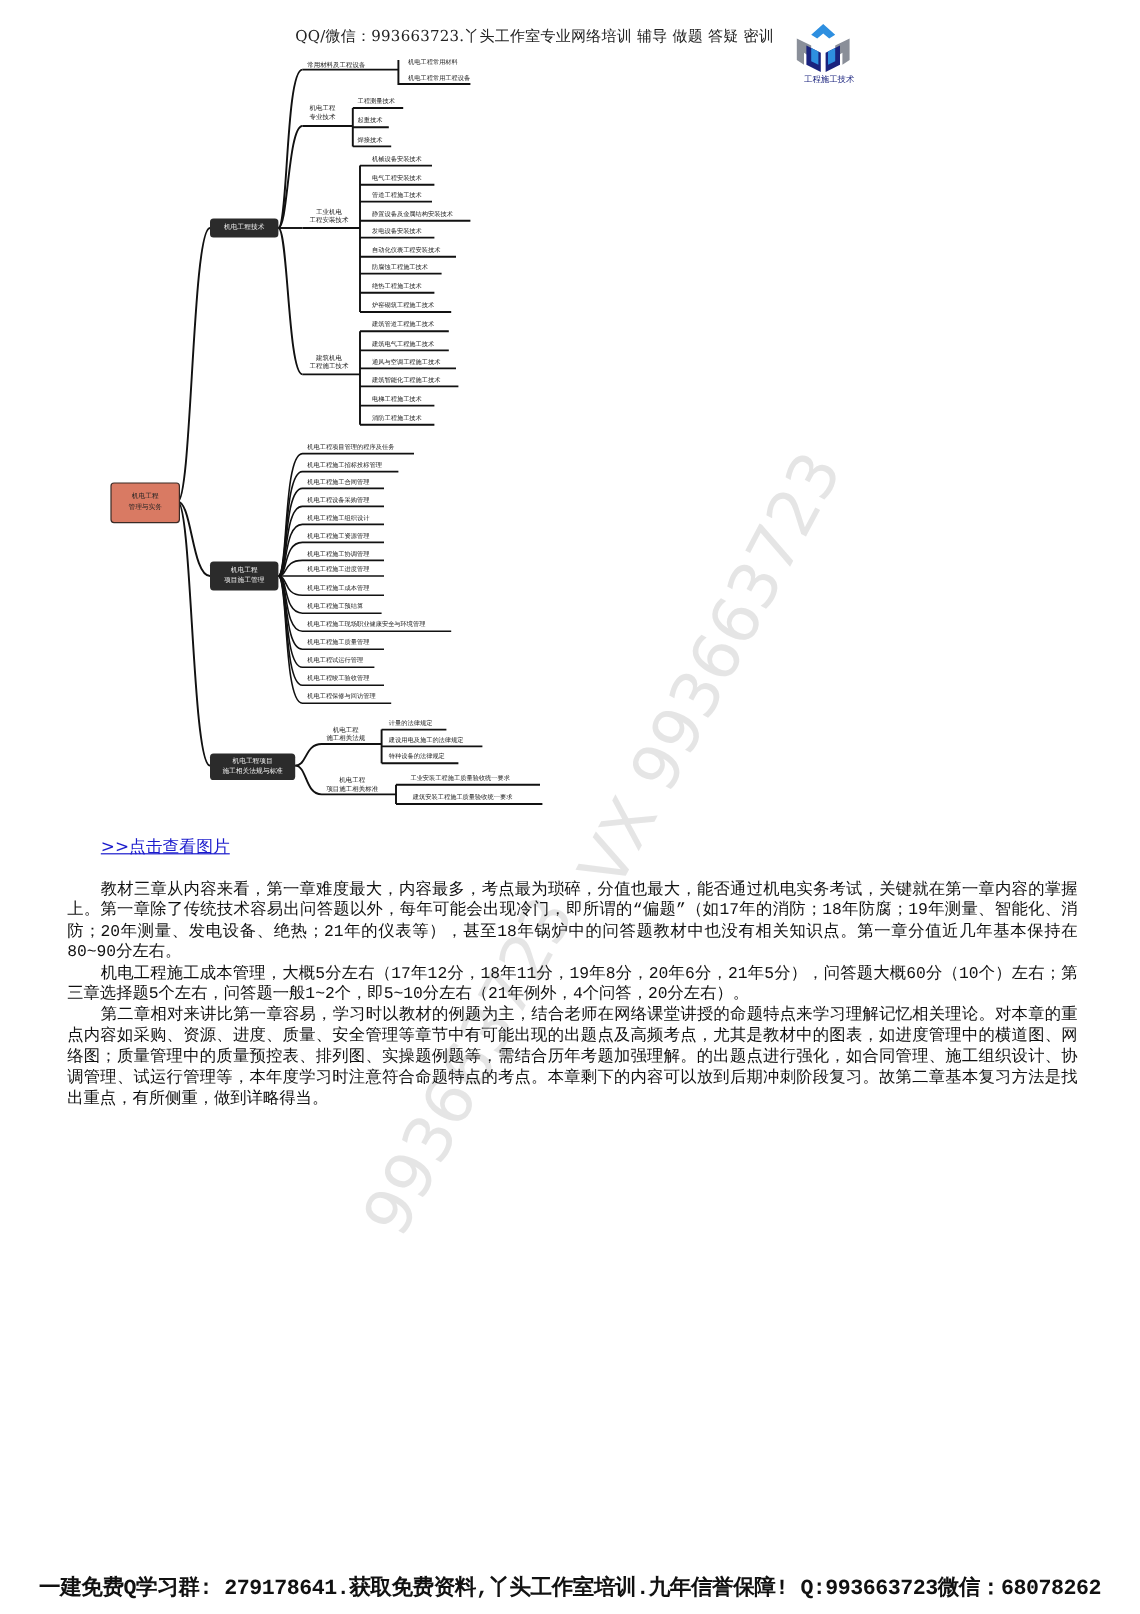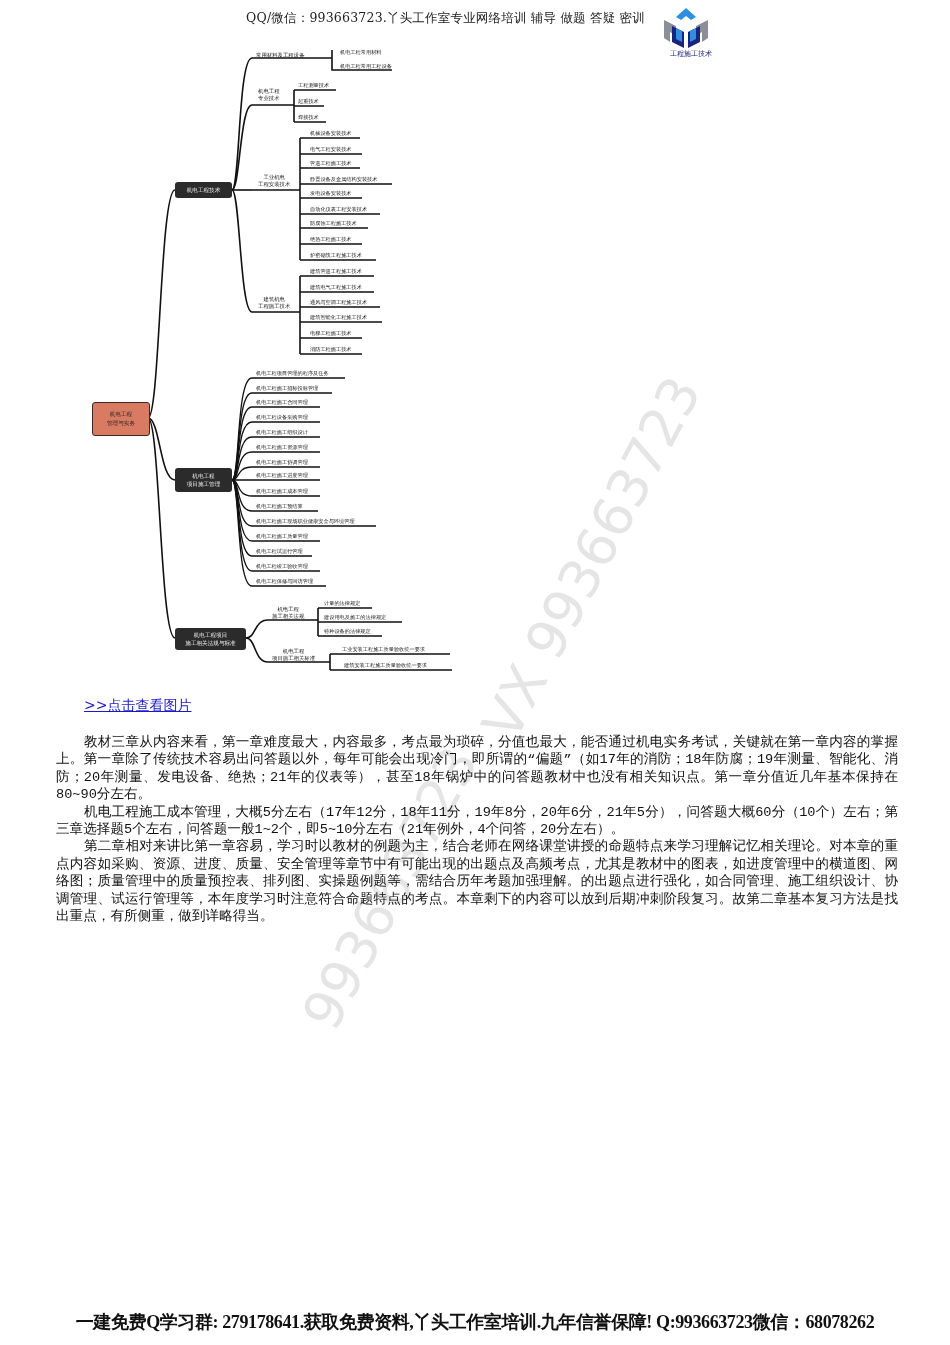--- a/index.html
+++ b/index.html
@@ -1,18 +1,18 @@
 <!DOCTYPE html>
 <html><head>
 <meta charset="utf-8">
 <style>
   html, body { margin: 0; padding: 0; background: #ffffff; }
   body { width: 950px; height: 1345px; position: relative; overflow: hidden; font-family: "DejaVu Serif", serif; color: #111; }
 
-  .header { position: absolute; left: 0; top: 4px; width: 818px; height: 56px; }
+  .header { position: absolute; left: 0; top: 16px; width: 818px; height: 56px; }
   .header-line { position: absolute; left: 246px; font-family: "DejaVu Serif", serif; font-size: 12.5px; color: #222; white-space: nowrap; letter-spacing: 0.2px; }
   .header-line.l1 { top: 6px; }
   .header-line.l2 { top: 30px; }
   .logo { position: absolute; left: 660px; top: 2px; width: 52px; height: 52px; }
   .logo-caption { position: absolute; left: 670px; top: 45px; font-family: "DejaVu Sans", sans-serif; font-size: 7px; color: #1a237e; white-space: nowrap; }
 
   .mindmap { position: absolute; left: 0; top: 50px; width: 950px; height: 640px; }
   .mm-svg { position: absolute; left: 0; top: 0; }
   .mm-node { position: absolute; font-family: "DejaVu Sans", sans-serif; font-size: 5.2px; color: #222; white-space: nowrap; line-height: 6px; }
   .mm-box { position: absolute; background: #2b2b2b; color: #f0f0f0; border-radius: 3px; font-family: "DejaVu Sans", sans-serif; font-size: 5.6px; text-align: center; display: flex; flex-direction: column; justify-content: center; align-items: center; line-height: 8px; }
@@ -20,21 +20,21 @@
   .mm-mid { position: absolute; font-family: "DejaVu Sans", sans-serif; font-size: 5.4px; color: #222; text-align: center; line-height: 7px; white-space: nowrap; }
 
   .watermark { position: absolute; font-family: "DejaVu Sans", sans-serif; font-size: 54px; color: rgba(180,180,180,0.35); transform: rotate(-62deg); transform-origin: left top; white-space: nowrap; pointer-events: none; }
 
   .view-link { position: absolute; left: 84px; top: 697px; font-size: 14px; color: #1a1acc; text-decoration: underline; font-family: "DejaVu Serif", serif; }
 
   .article { position: absolute; left: 56px; top: 734px; width: 842px; font-family: Liberation Mono, monospace; font-size: 13.6px; line-height: 17.4px; color: #111; }
   .article p { margin: 0; text-indent: 28px; text-align: justify; }
   .article p.gap { margin-top: 17px; }
 
-  .footer { position: absolute; left: 0; top: 1310px; width: 950px; text-align: center; font-family: Liberation Serif, serif; font-size: 18px; font-weight: bold; color: #111; white-space: nowrap; letter-spacing: -0.4px; }
+  .footer { position: absolute; left: 0; top: 1310px; width: 950px; text-align: center; font-family: Liberation Mono, monospace; font-size: 18px; font-weight: bold; color: #111; white-space: nowrap; letter-spacing: -0.4px; }
 </style>
 </head>
 <body>
 
 <div class="header">
   <div class="header-line l1">QQ/微信：993663723.丫头工作室专业网络培训 辅导 做题 答疑 密训</div>
   <svg class="logo" viewBox="0 0 52 52">
     <polygon points="26,2 36,11 31,14 26,10 21,14 16,11" fill="#2e8fe0"></polygon>
     <polygon points="4,14 16,20 16,30 10,26 10,36 4,32" fill="#8a8f99"></polygon>
     <polygon points="48,14 36,20 36,30 42,26 42,36 48,32" fill="#8a8f99"></polygon>

